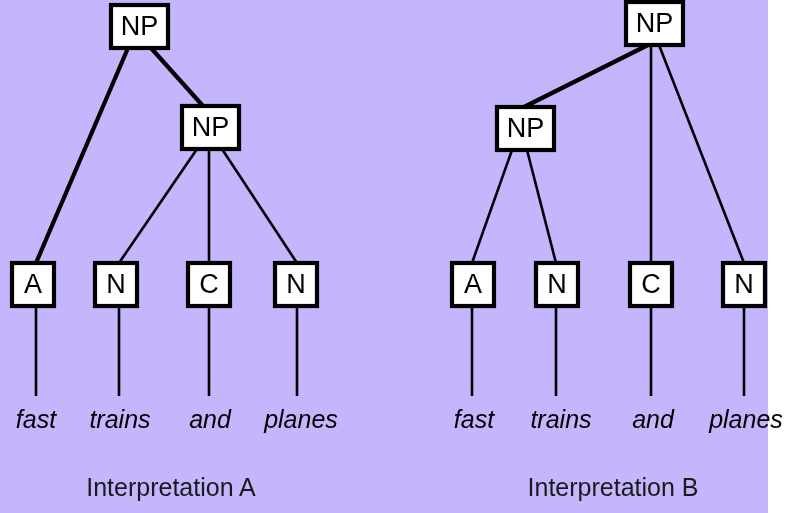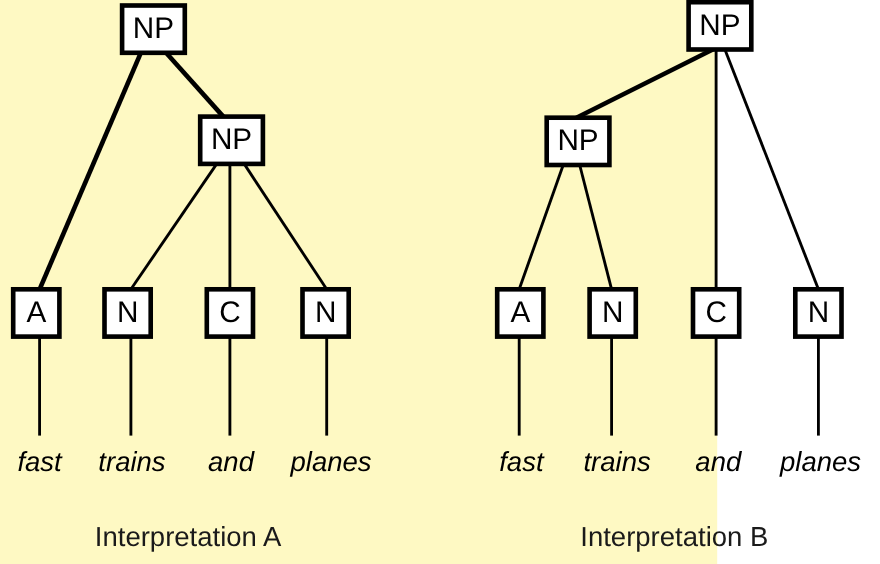--- a/index.html
+++ b/index.html
@@ -8,23 +8,23 @@
     background: #ffffff;
   }
   body {
     width: 800px;
     height: 513px;
     font-family: "Liberation Sans", sans-serif;
     overflow: hidden;
   }
   #figure {
     position: relative;
-    width: 652px;
+    width: 768px;
     height: 513px;
-    background: #fef9c3;
+    background: #c4b5fd;
   }
   svg.tree-canvas {
     position: absolute;
     left: 0;
     top: 0;
     width: 800px;
     height: 513px;
   }
   .edge {
     stroke: #000000;

